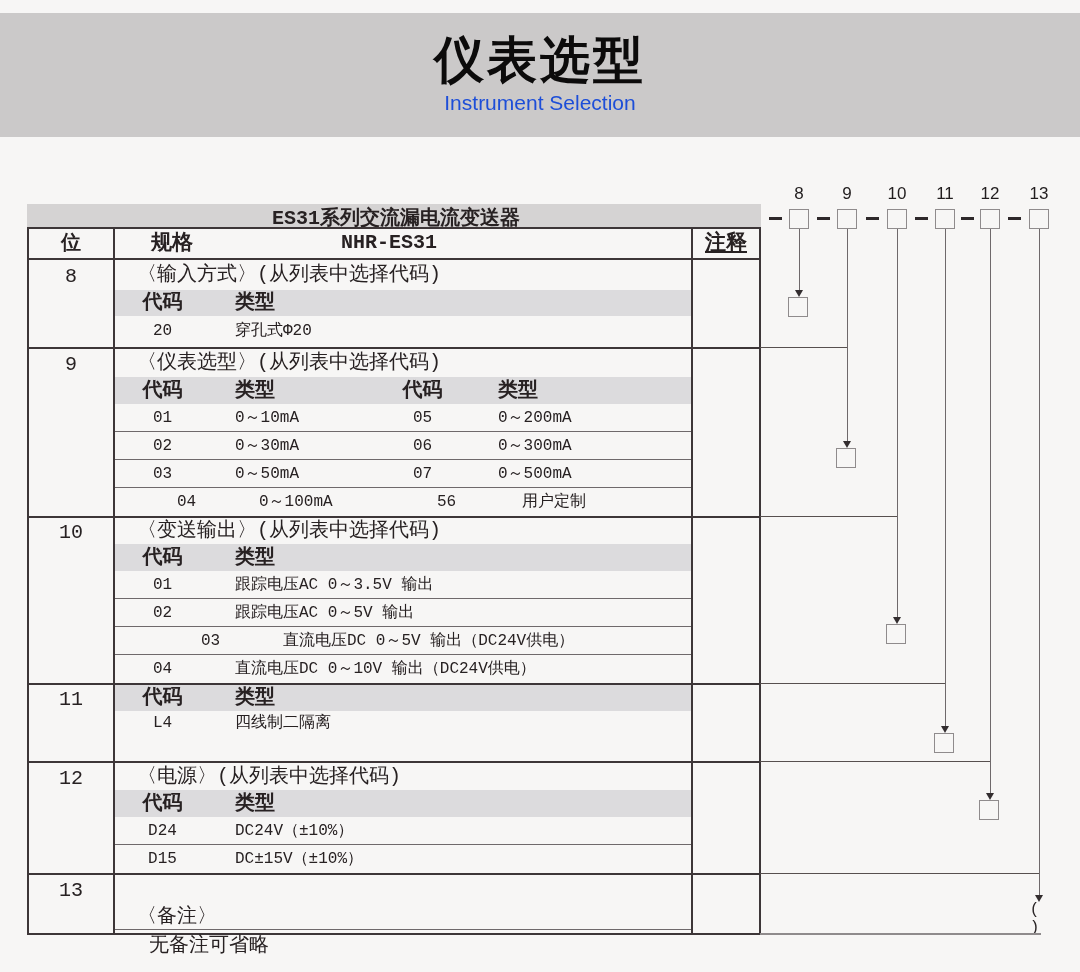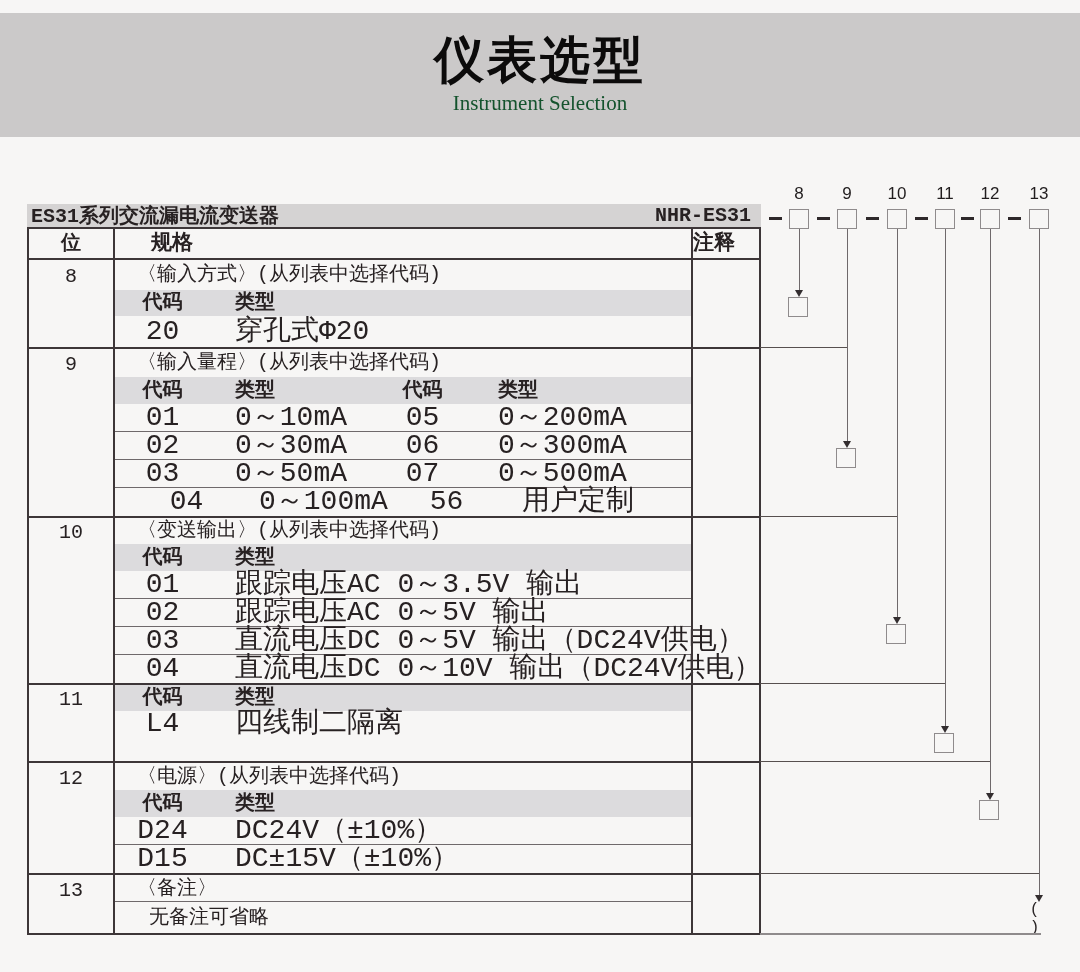--- a/index.html
+++ b/index.html
@@ -7,40 +7,40 @@
     --line-dark:#3d3638; --line-mid:#6f696b; --line-gray:#8f8b8c; --text:#272122;
   }
   html,body{margin:0;padding:0;}
   body{background:#fff;}
   .page{position:relative;width:1080px;height:972px;background:var(--page-bg);overflow:hidden;
         font-family:"Liberation Mono","DejaVu Sans Mono","DejaVu Sans",monospace;color:var(--text);}
   
   .banner{position:absolute;top:13px;left:0;width:1080px;height:124px;background:var(--banner-bg);text-align:center;}
   .banner-title{padding-top:20px;font-family:"DejaVu Sans","Liberation Sans",sans-serif;
         font-weight:bold;font-size:50px;line-height:1.1;letter-spacing:3px;color:#0c0b0b;}
-  .banner-sub{margin-top:3px;font-family:Liberation Serif, serif;font-size:21px;color:#14532d;}
+  .banner-sub{margin-top:3px;font-family:Liberation Sans, sans-serif;font-size:21px;color:#1d4ed8;}
   
   .model-bar{position:absolute;top:204px;left:27px;width:734px;height:23px;background:var(--bar-bg);
-        display:flex;justify-content:space-between;align-items:center;font-weight:bold;font-size:20px;}
+        display:flex;justify-content:space-between;align-items:center;font-weight:bold;font-size:20px;flex-direction:column;}
   .model-bar .pname{padding-left:4px;}
   .model-bar .pmodel{padding-right:10px;}
   
   .sel-table{position:absolute;top:227px;left:27px;width:734px;height:708px;box-sizing:border-box;
         border:2px solid var(--line-dark);}
   .trow{position:absolute;left:0;width:100%;display:flex;box-sizing:border-box;}
   .chead{font-weight:bold;font-size:21px;}
   .section{border-top:2px solid var(--line-dark);}
   .col-pos{width:84px;border-right:2px solid var(--line-dark);text-align:center;flex:none;font-size:20px;}
   .col-spec{flex:1;min-width:0;}
-  .col-note{width:66px;border-left:2px solid var(--line-dark);flex:none;}
+  .col-note{width:66px;border-left:2px solid var(--line-dark);flex:none;text-align:center;text-decoration:underline;}
   .chead .col-spec{padding-left:36px;box-sizing:border-box;}
   .sec-title{padding-left:22px;font-size:20px;white-space:nowrap;box-sizing:border-box;}
   .sec-title.bordered{border-bottom:1px solid var(--line-mid);}
   .sub-header{background:var(--sub-bg);font-weight:bold;font-size:20px;white-space:nowrap;}
-  .sub-row{font-size:28px;white-space:nowrap;box-sizing:border-box;}
+  .sub-row{font-size:16px;white-space:nowrap;box-sizing:border-box;}
   .sub-row.bordered{border-bottom:1px solid var(--line-mid);}
   .c-code{display:inline-block;width:95px;text-align:center;}
   .c-type{display:inline-block;margin-left:25px;}
   .c-type.w{width:165px;margin-left:25px;}
   .c-code2{display:inline-block;width:45px;text-align:center;}
   .c-type2{display:inline-block;margin-left:53px;}
   .note-row{padding-left:34px;font-size:20px;}
   
   .dg-label{position:absolute;width:40px;text-align:center;font-family:"Liberation Sans",sans-serif;
         font-size:17px;color:#211d1e;}
@@ -80,37 +80,37 @@
           <div class="col-spec">
             <div class="sec-title" style="height:30px;line-height:30px;">〈输入方式〉(从列表中选择代码)</div>
             <div class="sub-header" style="height:26px;line-height:26px;"><span class="c-code">代码</span><span class="c-type">类型</span></div>
             <div class="sub-row" style="height:31px;line-height:31px;"><span class="c-code">20</span><span class="c-type">穿孔式Φ20</span></div>
           </div>
           <div class="col-note"></div>
         </div>
         <div class="trow section" style="top:118px;height:169px;">
           <div class="col-pos" style="line-height:32px;">9</div>
           <div class="col-spec">
-            <div class="sec-title" style="height:28px;line-height:28px;">〈输入量程〉(从列表中选择代码)</div>
+            <div class="sec-title" style="height:28px;line-height:28px;">〈仪表选型〉(从列表中选择代码)</div>
             <div class="sub-header" style="height:27px;line-height:27px;"><span class="c-code">代码</span><span class="c-type w">类型</span><span class="c-code2">代码</span><span class="c-type2">类型</span></div>
             <div class="sub-row bordered" style="height:28px;line-height:28px;"><span class="c-code">01</span><span class="c-type w">0～10mA</span><span class="c-code2">05</span><span class="c-type2">0～200mA</span></div>
             <div class="sub-row bordered" style="height:28px;line-height:28px;"><span class="c-code">02</span><span class="c-type w">0～30mA</span><span class="c-code2">06</span><span class="c-type2">0～300mA</span></div>
             <div class="sub-row bordered" style="height:28px;line-height:28px;"><span class="c-code">03</span><span class="c-type w">0～50mA</span><span class="c-code2">07</span><span class="c-type2">0～500mA</span></div>
             <div class="sub-row" style="height:28px;line-height:28px;margin-left:24px;"><span class="c-code">04</span><span class="c-type w">0～100mA</span><span class="c-code2">56</span><span class="c-type2">用户定制</span></div>
           </div>
           <div class="col-note"></div>
         </div>
         <div class="trow section" style="top:287px;height:167px;">
           <div class="col-pos" style="line-height:30px;">10</div>
           <div class="col-spec">
             <div class="sec-title" style="height:26px;line-height:26px;">〈变送输出〉(从列表中选择代码)</div>
             <div class="sub-header" style="height:27px;line-height:27px;"><span class="c-code">代码</span><span class="c-type">类型</span></div>
             <div class="sub-row bordered" style="height:28px;line-height:28px;"><span class="c-code">01</span><span class="c-type">跟踪电压AC 0～3.5V 输出</span></div>
             <div class="sub-row bordered" style="height:28px;line-height:28px;"><span class="c-code">02</span><span class="c-type">跟踪电压AC 0～5V 输出</span></div>
-            <div class="sub-row bordered" style="height:28px;line-height:28px;"><span class="c-code">03</span><span class="c-type">直流电压DC 0～5V 输出（DC24V供电）</span></div>
+            <div class="sub-row bordered" style="height:28px;line-height:28px;padding-left:48px;"><span class="c-code">03</span><span class="c-type">直流电压DC 0～5V 输出（DC24V供电）</span></div>
             <div class="sub-row" style="height:28px;line-height:28px;"><span class="c-code">04</span><span class="c-type">直流电压DC 0～10V 输出（DC24V供电）</span></div>
           </div>
           <div class="col-note"></div>
         </div>
         <div class="trow section" style="top:454px;height:78px;">
           <div class="col-pos" style="line-height:29px;">11</div>
           <div class="col-spec">
             <div class="sub-header" style="height:26px;line-height:26px;"><span class="c-code">代码</span><span class="c-type">类型</span></div>
             <div class="sub-row" style="height:25px;line-height:25px;"><span class="c-code">L4</span><span class="c-type">四线制二隔离</span></div>
           </div>
@@ -122,21 +122,21 @@
             <div class="sec-title" style="height:27px;line-height:27px;">〈电源〉(从列表中选择代码)</div>
             <div class="sub-header" style="height:27px;line-height:27px;"><span class="c-code">代码</span><span class="c-type">类型</span></div>
             <div class="sub-row bordered" style="height:28px;line-height:28px;"><span class="c-code">D24</span><span class="c-type">DC24V（±10%）</span></div>
             <div class="sub-row" style="height:28px;line-height:28px;"><span class="c-code">D15</span><span class="c-type">DC±15V（±10%）</span></div>
           </div>
           <div class="col-note"></div>
         </div>
         <div class="trow section" style="top:644px;height:60px;">
           <div class="col-pos" style="line-height:31px;">13</div>
           <div class="col-spec">
-            <div class="sec-title bordered" style="height:27px;line-height:27px;">〈备注〉</div>
+            <div class="sec-title bordered" style="height:27px;line-height:27px;margin-top:28px;">〈备注〉</div>
             <div class="note-row" style="height:31px;line-height:31px;">无备注可省略</div>
           </div>
           <div class="col-note"></div>
         </div>
       </div>
   </div>
 
   <div id="diagram">
       <div class="dg-label" style="left:779px;top:184px;">8</div>
       <div class="dg-box" style="left:789px;top:209px;"></div>

